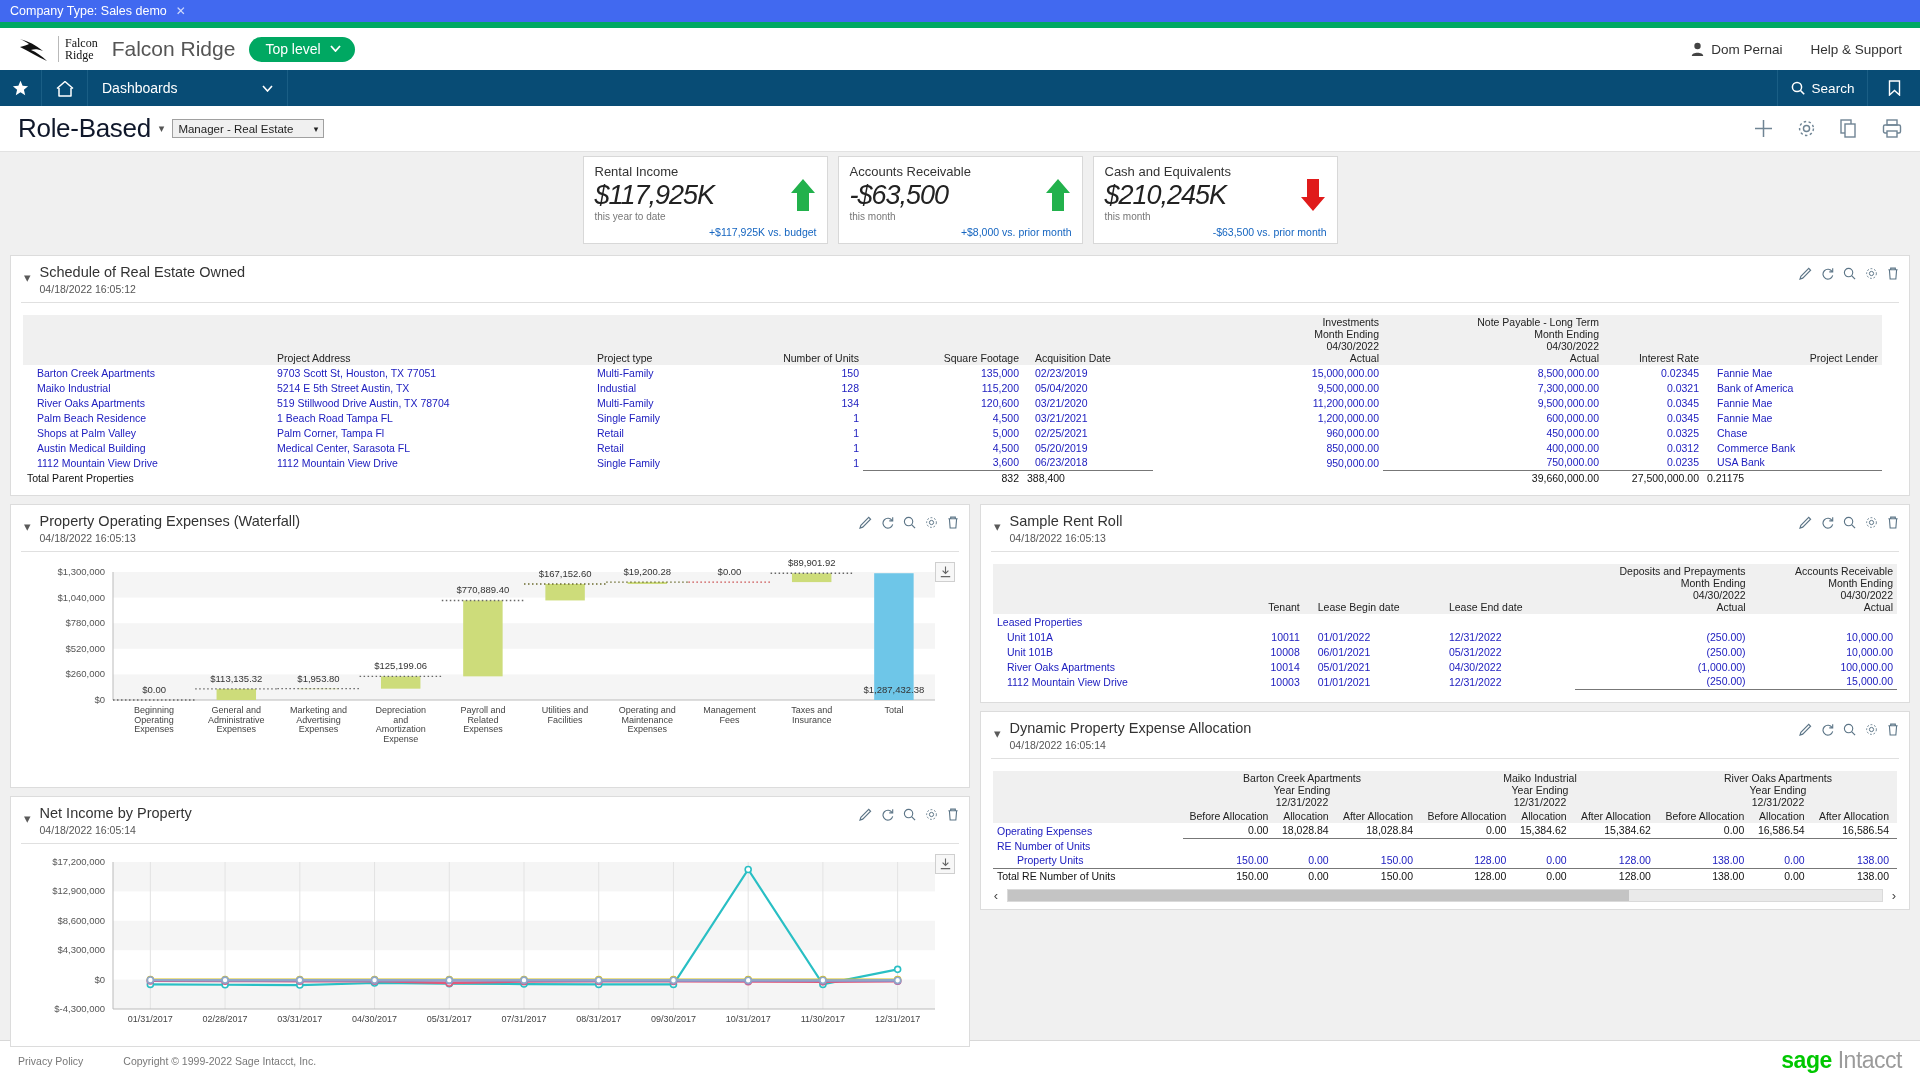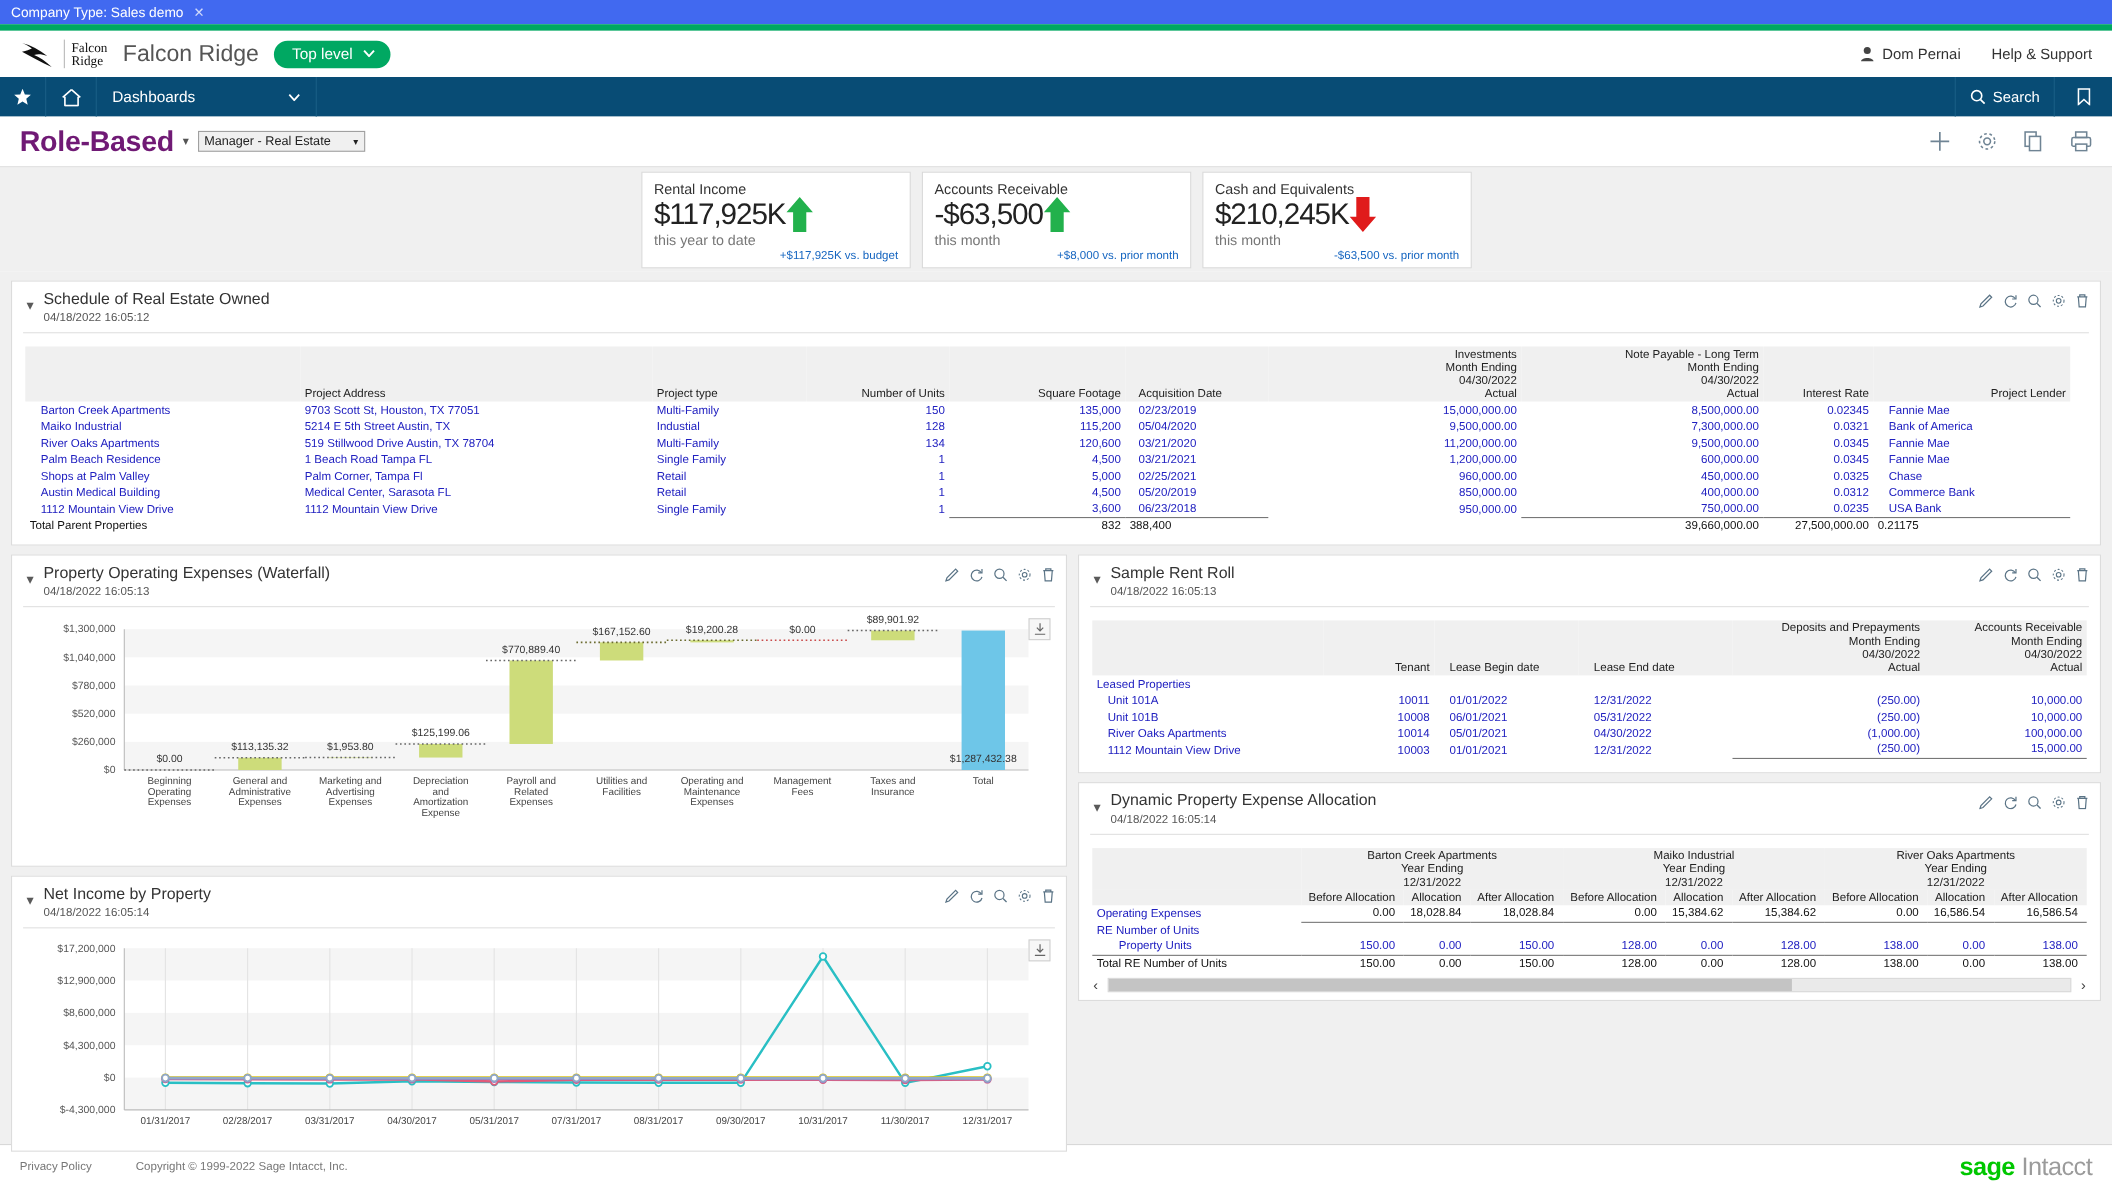--- a/index.html
+++ b/index.html
@@ -39,41 +39,41 @@
   .nav-cell{display:flex;align-items:center;justify-content:center;border-right:1px solid #1a5e85;cursor:pointer;}
   .nav-star{width:42px;}
   .nav-home{width:46px;}
   .nav-dash{width:200px;justify-content:space-between;padding:16px 14px;font-size:14px;}
   .nav-flex{flex:1;border-right:1px solid #1a5e85;}
   .nav-search{width:90px;gap:7px;font-size:13.5px;}
   .nav-book{width:52px;border-right:none;}
 
   
   .page-title-row{height:45px;display:flex;align-items:center;padding:0 18px;background:#fff;}
-  .page-title{font-size:26px;color:#701a75;font-weight:700;letter-spacing:-.3px;}
+  .page-title{font-size:26px;color:#0f172a;font-weight:400;letter-spacing:-.3px;}
   .caret-small{margin:0 8px 0 8px;color:#555;font-size:11px;}
   .role-select{
     border:1px solid #a0a0a0;background:#f0f0f0;height:19px;min-width:152px;
     font-size:11.5px;display:flex;align-items:center;justify-content:space-between;
     padding:0 5px;color:#222;cursor:pointer;
   }
   .title-spacer{flex:1;}
   .title-icons{display:flex;align-items:center;gap:24px;color:#5b7486;}
   .title-icons span{cursor:pointer;display:flex;}
 
   
   .kpi-strip{background:#f0f0f0;height:96px;display:flex;align-items:center;justify-content:center;gap:10px;border-top:1px solid #e2e2e2;}
   .kpi-card{
     width:245px;height:88px;background:#fff;border:1px solid #d8d8d8;
     padding:7px 11px 6px 11px;position:relative;
   }
   .kpi-title{font-size:13px;color:#333;}
-  .kpi-mid{display:flex;align-items:center;margin-top:-1px;}
+  .kpi-mid{display:flex;align-items:center;justify-content:space-between;margin-top:-1px;font-style:italic;}
   .kpi-value{font-size:27px;color:#222;letter-spacing:-1px;line-height:32px;}
-  .kpi-sub{font-size:13px;color:#777;margin-top:-1px;}
+  .kpi-sub{font-size:10px;color:#777;margin-top:-1px;}
   .kpi-delta{position:absolute;right:10px;bottom:5px;font-size:10.5px;color:#1565c0;text-align:center;}
   .arrow{width:26px;height:34px;flex:none;}
 
   
   .canvas{background:#f0f0f0;padding:8px 10px 0 10px;height:calc(1080px - 45px - 96px - 36px - 42px - 28px - 40px);}
   .panel{background:#fff;border:1px solid #dcdcdc;margin-bottom:8px;}
   .panel-head{display:flex;align-items:flex-start;padding:8px 10px 7px 10px;}
   .panel-chev{color:#5a5a5a;font-size:13px;margin:6px 9px 0 3px;cursor:pointer;}
   .panel-title{font-size:14.5px;color:#333;line-height:17px;}
   .panel-date{font-size:10.5px;color:#555;margin-top:2px;}

